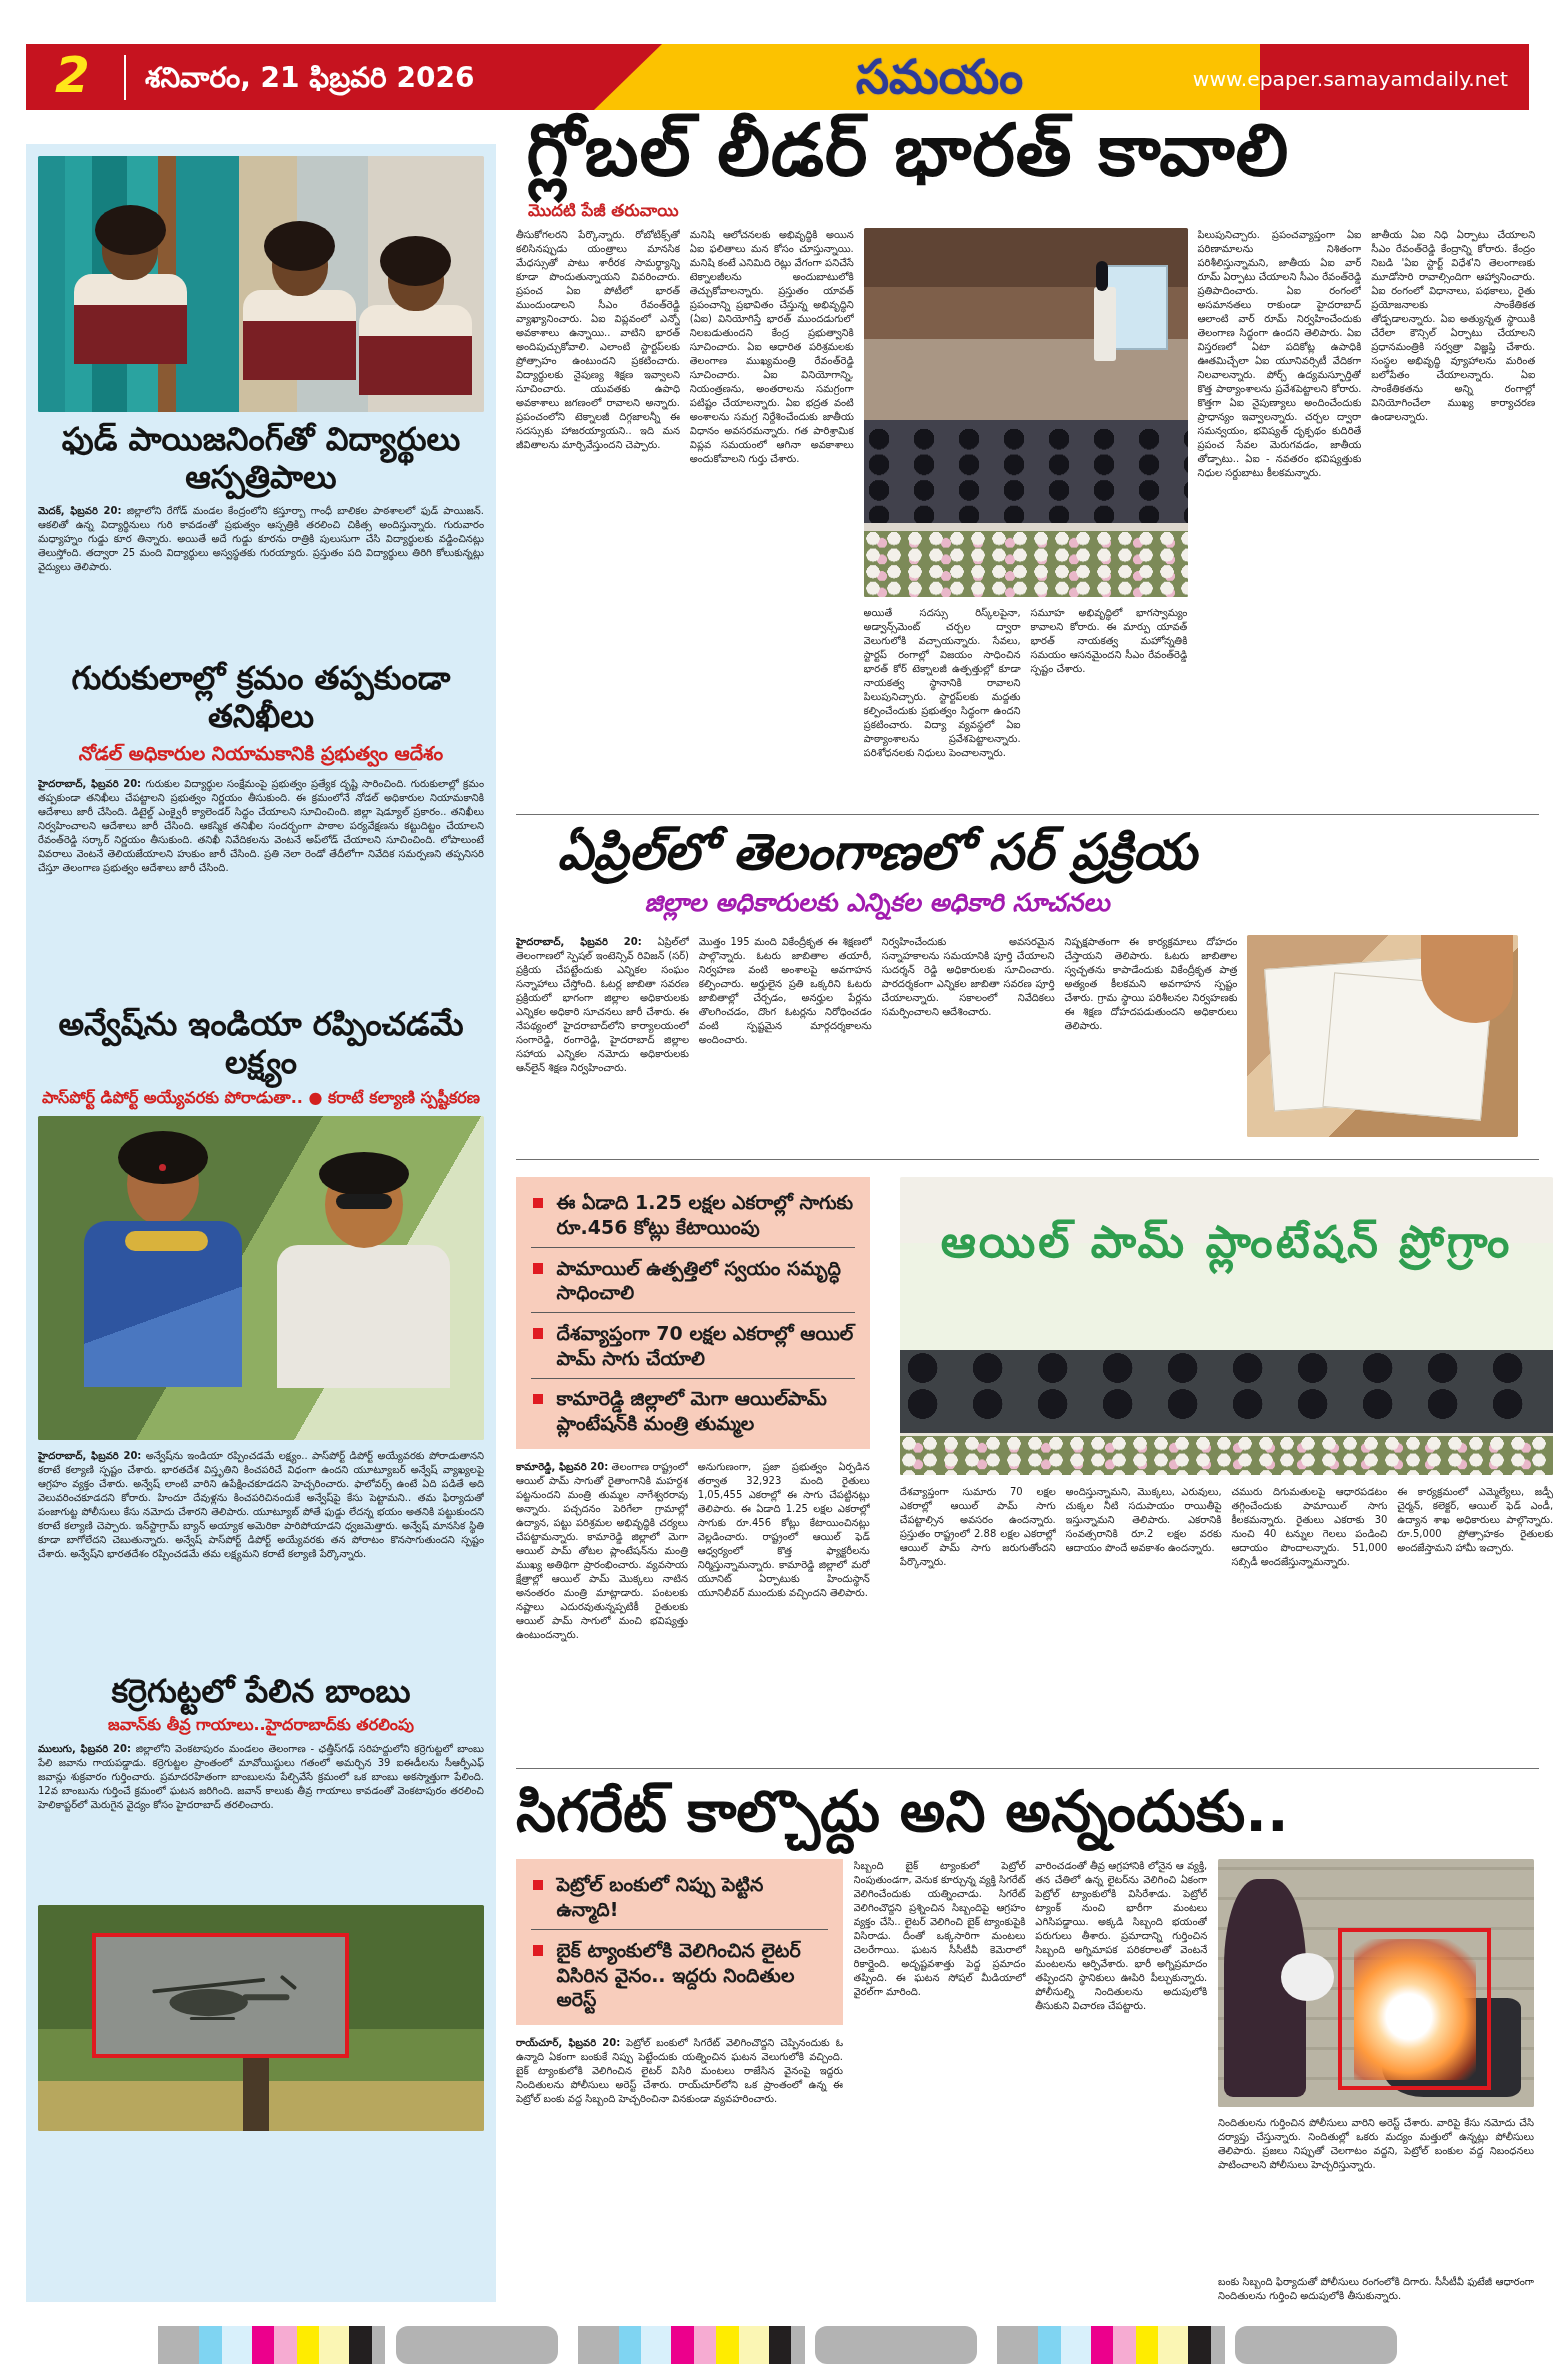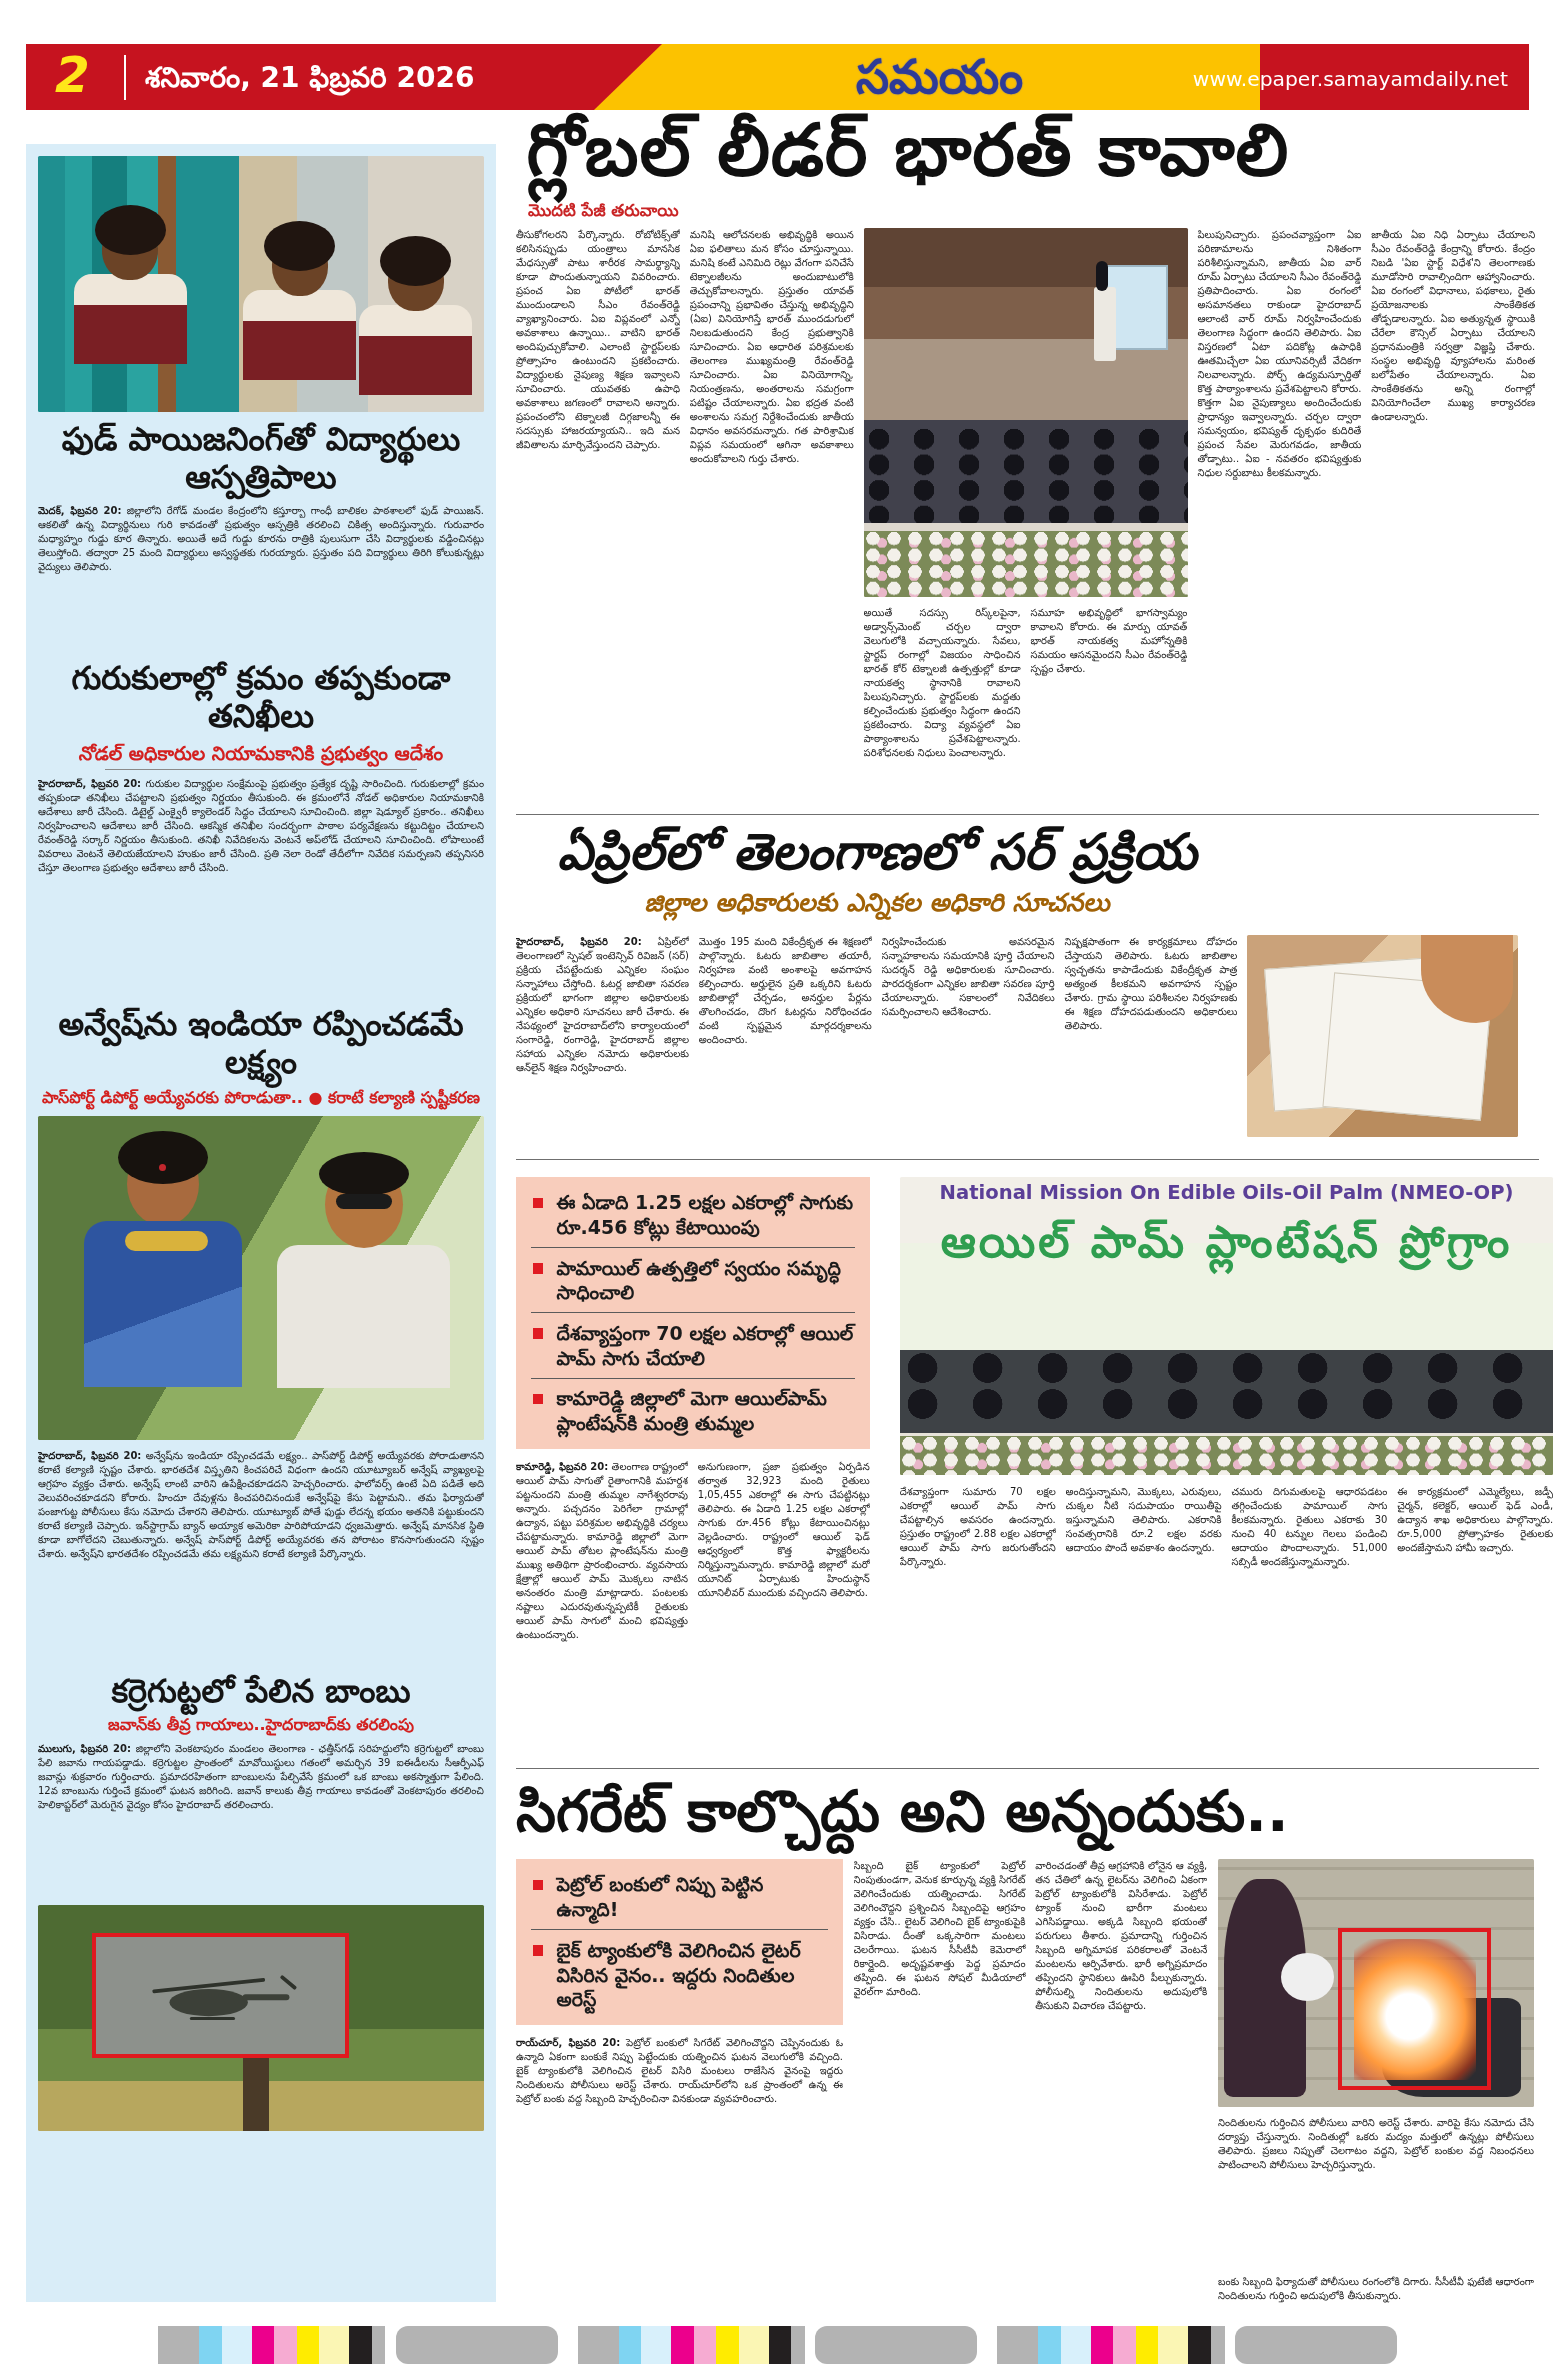--- a/index.html
+++ b/index.html
@@ -66,21 +66,21 @@
 
   
   .rregion{position:absolute;left:516px;top:113px;width:1023px;}
   .main-hl{font-size:72px;font-weight:bold;color:#101010;line-height:1.05;padding-left:10.5px;letter-spacing:0.8px;}
   .tag{color:#c92425;font-weight:bold;font-size:16.6px;margin:12px 0 4.5px 12px;}
   .cols{display:flex;gap:9.8px;}
   .jcol{text-align:justify;font-size:10px;line-height:1.40;overflow:hidden;}
   .rule{border:none;border-top:1.5px solid #6f6f6f;margin:13.5px 0 10.5px 0;}
 
   .sec-hl{font-weight:bold;color:#101010;line-height:1.1;}
-  .redsub{color:#a16207;font-weight:bold;}
+  .redsub{color:#a21caf;font-weight:bold;}
 
   .bulletbox{background:#f8cdbc;padding:13.5px 15px;box-sizing:border-box;}
   .bulletbox ul{margin:0;padding:0;list-style:none;}
   .bulletbox li{position:relative;padding-left:25.6px;font-weight:bold;font-size:19px;line-height:1.3;
                 border-bottom:0.8px solid #5b5b5b;padding-bottom:7.5px;margin-bottom:7.5px;}
   .bulletbox li:last-child{border-bottom:none;margin-bottom:0;padding-bottom:0;}
   .bulletbox li:before{content:"";position:absolute;left:1.5px;top:7.5px;width:10.5px;height:10.5px;background:#e01b22;}
 
   
   .footer{position:absolute;left:0;right:0;top:2326px;height:38px;display:flex;justify-content:center;gap:19.6px;}
@@ -253,21 +253,20 @@
           <div class="cols">
             <div class="jcol" style="width:172px;height:295px;">
               <span class="dl">కామారెడ్డి, ఫిబ్రవరి 20:</span>
               <span>తెలంగాణ రాష్ట్రంలో ఆయిల్ పామ్ సాగుతో రైతాంగానికి మహర్దశ పట్టనుందని మంత్రి తుమ్మల నాగేశ్వరరావు అన్నారు. పచ్చదనం పెరిగేలా గ్రామాల్లో ఉద్యాన, పట్టు పరిశ్రమల అభివృద్ధికి చర్యలు చేపట్టామన్నారు. కామారెడ్డి జిల్లాలో మెగా ఆయిల్ పామ్ తోటల ప్లాంటేషన్‌ను మంత్రి ముఖ్య అతిథిగా ప్రారంభించారు. వ్యవసాయ క్షేత్రాల్లో ఆయిల్ పామ్ మొక్కలు నాటిన అనంతరం మంత్రి మాట్లాడారు. పంటలకు నష్టాలు ఎదురవుతున్నప్పటికీ రైతులకు ఆయిల్ పామ్ సాగులో మంచి భవిష్యత్తు ఉంటుందన్నారు.</span>
             </div>
             <div class="jcol" style="width:172px;height:295px;">అనుగుణంగా, ప్రజా ప్రభుత్వం ఏర్పడిన తర్వాత 32,923 మంది రైతులు 1,05,455 ఎకరాల్లో ఈ సాగు చేపట్టినట్లు తెలిపారు. ఈ ఏడాది 1.25 లక్షల ఎకరాల్లో సాగుకు రూ.456 కోట్లు కేటాయించినట్లు వెల్లడించారు. రాష్ట్రంలో ఆయిల్ ఫెడ్ ఆధ్వర్యంలో కొత్త ఫ్యాక్టరీలను నిర్మిస్తున్నామన్నారు. కామారెడ్డి జిల్లాలో మరో యూనిట్ ఏర్పాటుకు హిందుస్థాన్ యూనిలీవర్ ముందుకు వచ్చిందని తెలిపారు.</div>
           </div>
         </div>
         <div style="width:655px;display:flex;flex-direction:column;gap:10.5px;">
           <div class="ph ph-oil" style="height:298px;">
-            <div class="banner-en">National Mission On Edible Oils-Oil Palm (NMEO-OP)</div>
             <div class="banner-te">ఆయిల్ పామ్ ప్లాంటేషన్ ప్రోగ్రాం</div>
             <div class="heads" style="top:58%;height:24%;background:radial-gradient(circle 15px at 22.6px 18px,#17171d 98%,transparent) 0 0/65px 36px repeat;"></div>
             <div class="flowers" style="height:13%;"></div>
           </div>
           <div class="cols">
             <div class="jcol" style="width:156px;height:202px;">దేశవ్యాప్తంగా సుమారు 70 లక్షల ఎకరాల్లో ఆయిల్ పామ్ సాగు చేపట్టాల్సిన అవసరం ఉందన్నారు. ప్రస్తుతం రాష్ట్రంలో 2.88 లక్షల ఎకరాల్లో ఆయిల్ పామ్ సాగు జరుగుతోందని పేర్కొన్నారు.</div>
             <div class="jcol" style="width:156px;height:202px;">అందిస్తున్నామని, మొక్కలు, ఎరువులు, చుక్కల నీటి సదుపాయం రాయితీపై ఇస్తున్నామని తెలిపారు. ఎకరానికి సంవత్సరానికి రూ.2 లక్షల వరకు ఆదాయం పొందే అవకాశం ఉందన్నారు.</div>
             <div class="jcol" style="width:156px;height:202px;">చమురు దిగుమతులపై ఆధారపడటం తగ్గించేందుకు పామాయిల్ సాగు కీలకమన్నారు. రైతులు ఎకరాకు 30 నుంచి 40 టన్నుల గెలలు పండించి ఆదాయం పొందాలన్నారు. 51,000 సబ్సిడీ అందజేస్తున్నామన్నారు.</div>
             <div class="jcol" style="width:156px;height:202px;">ఈ కార్యక్రమంలో ఎమ్మెల్యేలు, జడ్పీ చైర్మన్, కలెక్టర్, ఆయిల్ ఫెడ్ ఎండీ, ఉద్యాన శాఖ అధికారులు పాల్గొన్నారు. రూ.5,000 ప్రోత్సాహకం రైతులకు అందజేస్తామని హామీ ఇచ్చారు.</div>
           </div>

